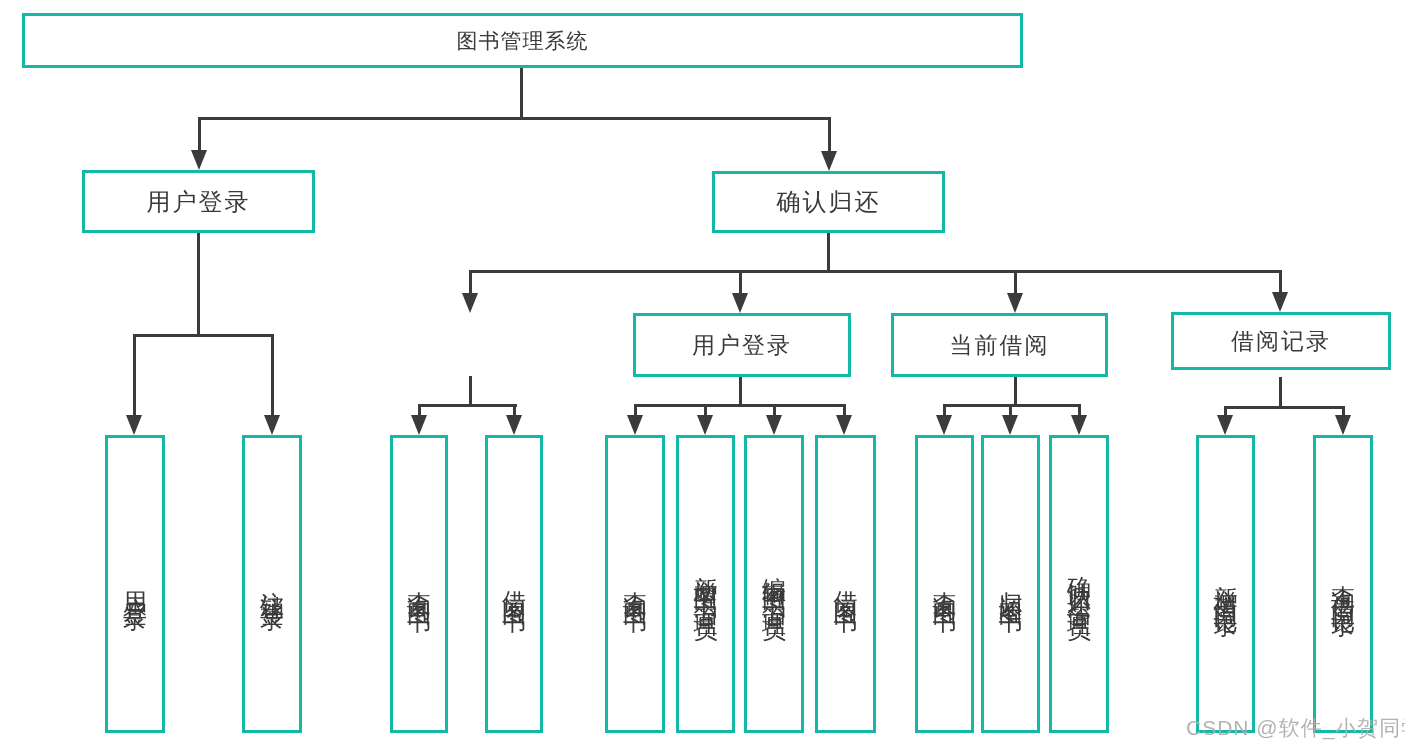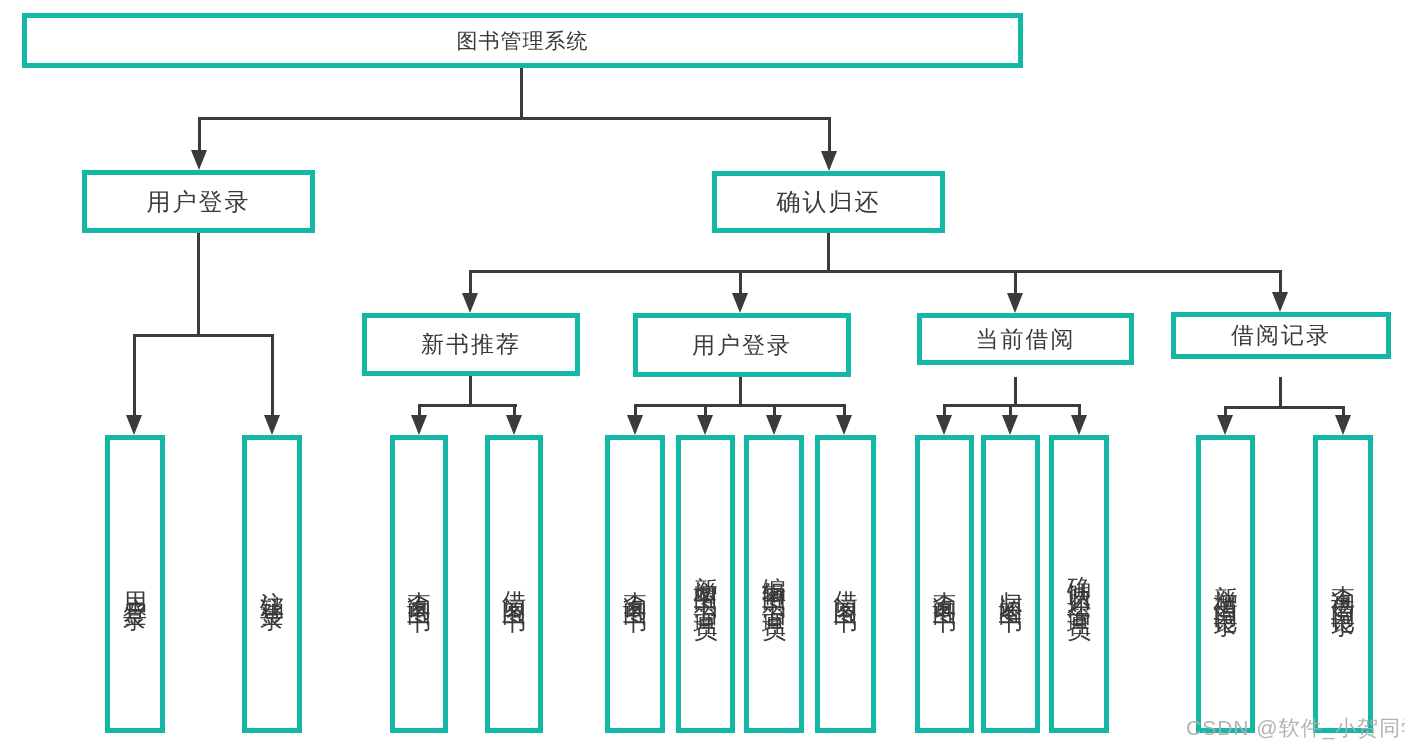--- a/index.html
+++ b/index.html
@@ -7,21 +7,21 @@
     position:relative;
     width:1405px;height:747px;
     background:#ffffff;
     font-family:"Liberation Sans", sans-serif;
     color:#3a3a3a;
     overflow:hidden;
   }
   .node{
     position:absolute;
     box-sizing:border-box;
-    border:5px solid #14b8a6;
+    border:3px solid #14b8a6;
     background:#ffffff;
     display:flex;
     align-items:center;
     justify-content:center;
     text-align:center;
     z-index:2;
   }
   .node.lvl-root{font-size:21px;letter-spacing:1px;}
   .node.lvl-2{font-size:24px;letter-spacing:2px;}
   .node.lvl-3{font-size:23px;letter-spacing:2px;}
@@ -55,27 +55,26 @@
 <body>
 
 <div id="canvas">
 
   <div class="node lvl-root" style="left:22px;top:13px;width:1001px;height:55px;">图书管理系统</div>
 
   <div class="node lvl-2" style="left:82px;top:170px;width:233px;height:63px;">用户登录</div>
 
   <div class="node lvl-2" style="left:712px;top:171px;width:233px;height:62px;">确认归还</div>
 
-  <div class="node lvl-3" style="left:362px;top:313px;width:218px;height:63px;">新书推荐</div>
 
   <div class="node lvl-3" style="left:633px;top:313px;width:218px;height:64px;">用户登录</div>
 
-  <div class="node lvl-3" style="left:917px;top:313px;width:217px;height:52px;">当前借阅</div>
+  <div class="node lvl-3" style="left:891px;top:313px;width:217px;height:64px;">当前借阅</div>
 
-  <div class="node lvl-3" style="left:1171px;top:312px;width:220px;height:47px;">借阅记录</div>
+  <div class="node lvl-3" style="left:1171px;top:312px;width:220px;height:58px;">借阅记录</div>
 
   <div class="node leaf" style="left:105px;top:435px;width:60px;height:298px;">
     <span class="vtext">用户登录</span>
   </div>
   <div class="node leaf" style="left:242px;top:435px;width:60px;height:298px;">
     <span class="vtext">注销登录</span>
   </div>
 
   <div class="node leaf" style="left:390px;top:435px;width:58px;height:298px;">
     <span class="vtext">查询图书</span>

